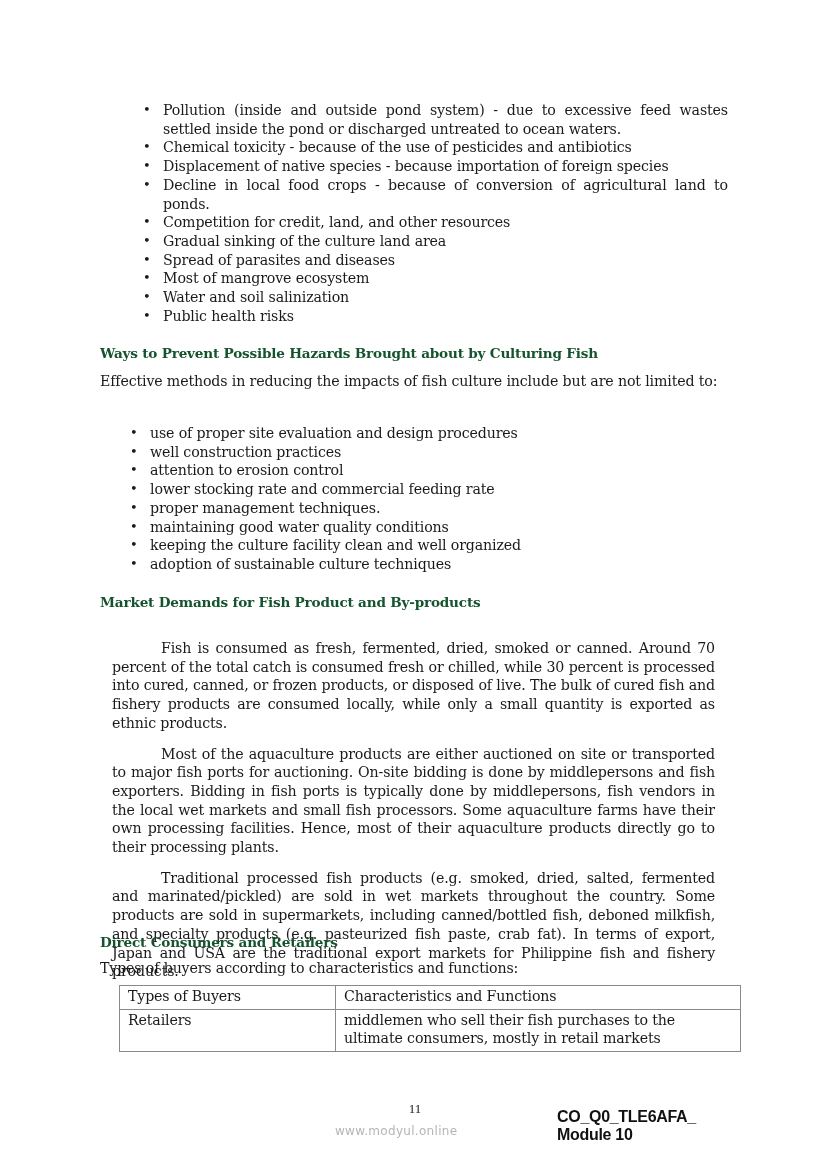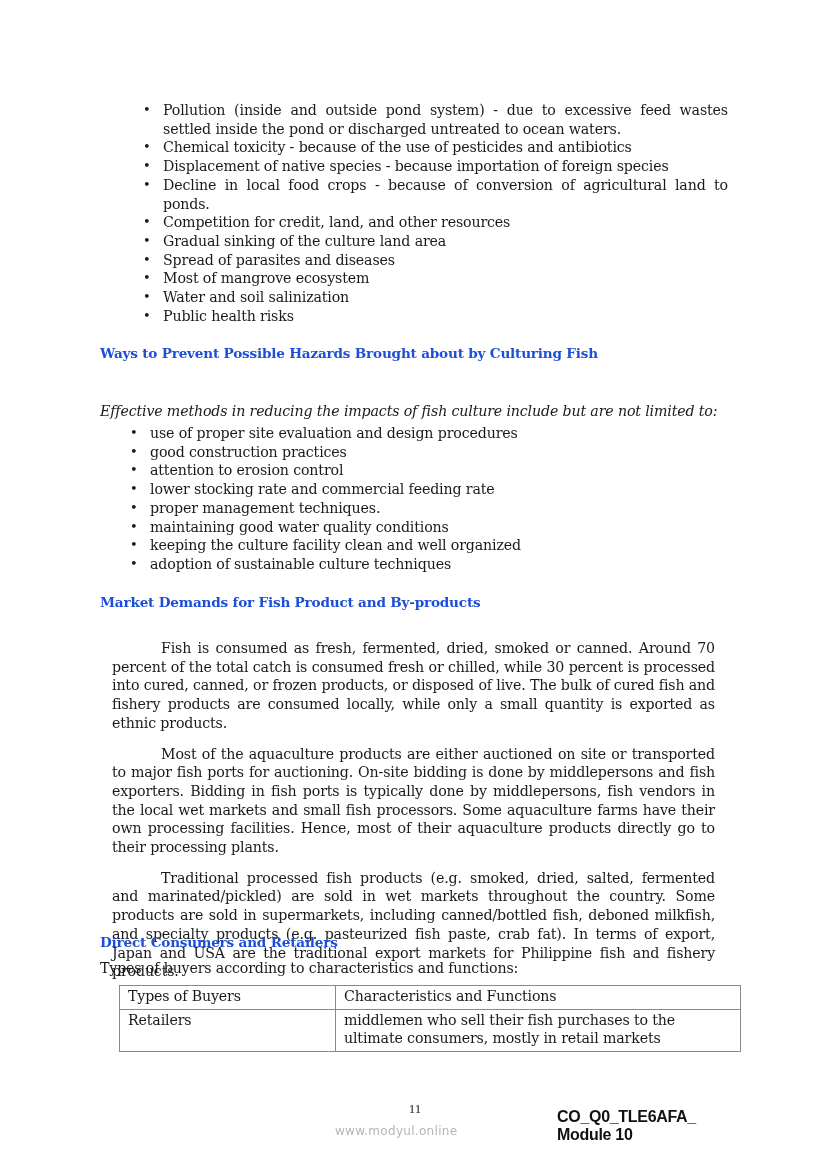--- a/index.html
+++ b/index.html
@@ -14,21 +14,21 @@
     position: absolute; left: 143px; top: 101px; width: 585px;
     margin: 0; padding: 0; list-style: none;
   }
   ul.hazards li, ul.methods li { position: relative; padding-left: 20px; text-align: justify; }
   ul.hazards li::before, ul.methods li::before {
     content: "\2022"; position: absolute; left: 0; top: 0; font-size: 13px;
   }
   h2.section {
     position: absolute; left: 100px; margin: 0;
     font-family: "DejaVu Serif", serif; font-weight: bold;
-    font-size: 13.6px; line-height: 18px; letter-spacing: -0.2px; color: #1d4ed8;
+    font-size: 13.6px; line-height: 18px; letter-spacing: -0.2px; color: #14532d;
   }
   .para { position: absolute; left: 100px; width: 627px; margin: 0; text-align: justify; }
   ul.methods {
     position: absolute; left: 130px; top: 424px; width: 597px;
     margin: 0; padding: 0; list-style: none;
   }
   .market-paras { position: absolute; left: 100px; top: 627px; width: 627px; }
   .market-paras p { margin: 12px; text-align: justify; text-indent: 49px; }
   table.buyers {
     position: absolute; left: 99px; top: 985px; width: 622px;
@@ -69,25 +69,25 @@
     <li>Competition for credit, land, and other resources</li>
     <li>Gradual sinking of the culture land area</li>
     <li>Spread of parasites and diseases</li>
     <li>Most of mangrove ecosystem</li>
     <li>Water and soil salinization</li>
     <li>Public health risks</li>
   </ul>
 
   <h2 class="section" style="top:344px;">Ways to Prevent Possible Hazards Brought about by Culturing Fish</h2>
 
-  <p class="para text" style="top:402px;font-style:italic;">Effective methods in reducing the impacts of fish culture include but are not limited to:</p>
+  <p class="para text" style="top:372px;">Effective methods in reducing the impacts of fish culture include but are not limited to:</p>
 
   <ul class="methods text">
     <li>use of proper site evaluation and design procedures</li>
-    <li>good construction practices</li>
+    <li>well construction practices</li>
     <li>attention to erosion control</li>
     <li>lower stocking rate and commercial feeding rate</li>
     <li>proper management techniques.</li>
     <li>maintaining good water quality conditions</li>
     <li>keeping the culture facility clean and well organized</li>
     <li>adoption of sustainable culture techniques</li>
   </ul>
 
   <h2 class="section" style="top:593px;">Market Demands for Fish Product and By-products</h2>
 

